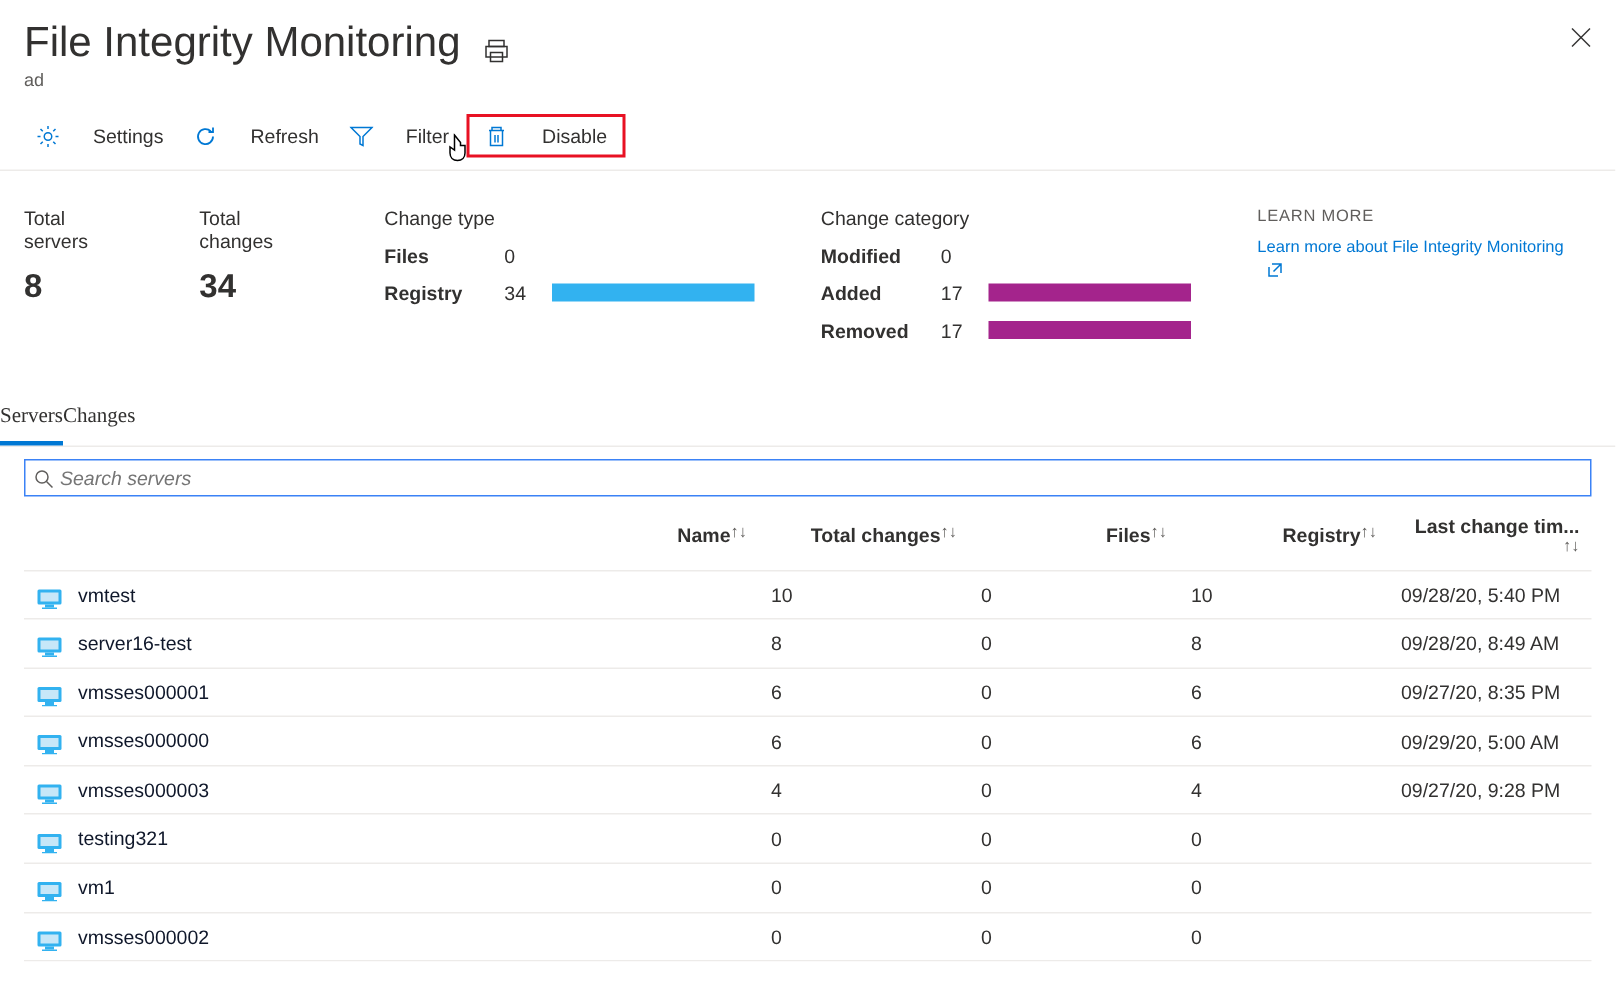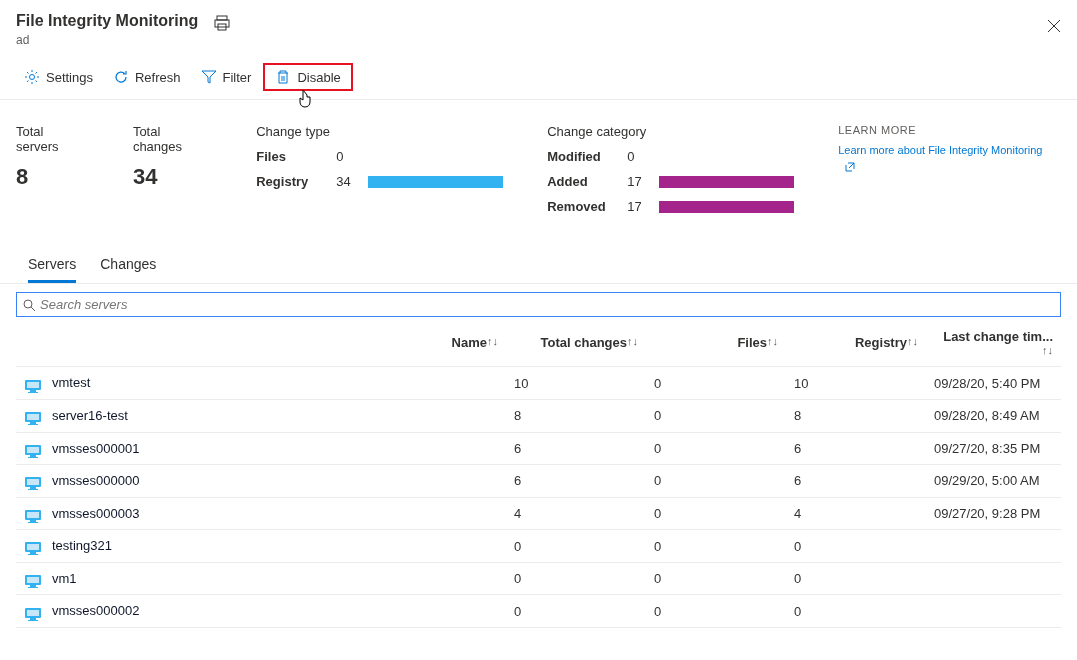--- a/index.html
+++ b/index.html
@@ -1,44 +1,44 @@
 <!DOCTYPE html>
 <html><head>
 <meta charset="utf-8">
 <style>
 * { box-sizing: border-box; margin: 0; padding: 0; }
 body { font-family: "Segoe UI", Arial, sans-serif; font-size: 13px; color: #323130; background: #fff; width: 1077px; }
 .header { padding: 12px 16px 4px 16px; position: relative; }
-.title { font-size: 16px; font-weight: 700; display: inline-block; }
+.title { font-size: 28px; font-weight: 400; display: inline-block; }
 .print-icon { display: inline-block; margin-left: 12px; vertical-align: middle; color: #323130; }
 .close-btn { position: absolute; right: 16px; top: 16px; cursor: pointer; font-size: 16px; }
 .subtitle { font-size: 12px; color: #605e5c; margin-top: 2px; }
 .toolbar { display: flex; align-items: center; gap: 4px; padding: 12px 16px 8px 16px; border-bottom: 1px solid #edebe9; }
-.tool-btn { display: flex; align-items: center; gap: 6px; padding: 4px 8px; cursor: pointer; color: #323130; font-size: 13px; }
+.tool-btn { display: flex; align-items: center; gap: 22px; padding: 4px 8px; cursor: pointer; color: #323130; font-size: 13px; }
 .tool-btn svg { width: 16px; height: 16px; }
 .tool-icon { color: #0078d4; }
 .disable-btn { border: 2px solid #e81123; padding: 4px 10px; }
 .cursor { position: absolute; left: 297px; top: 89px; width: 16px; height: 20px; pointer-events: none; }
 .summary { display: flex; padding: 24px 16px 24px 16px; gap: 44px; }
 .stat-block { }
 .stat-label { font-size: 13px; color: #323130; margin-bottom: 10px; }
 .stat-value { font-size: 22px; font-weight: 600; }
 .change-section { }
 .change-row { display: flex; align-items: center; margin-bottom: 10px; }
 .change-row:first-child .row-label { font-weight:400; }
 .row-label { width: 80px; font-size: 13px; font-weight: 600; }
 .row-value { width: 32px; font-size: 13px; text-align: left; }
 .row-bar { height: 12px; }
 .bar-blue { background: #32b2f0; width: 135px; }
 .bar-purple { background: #a4248c; width: 135px; }
 .learn-more { margin-left: auto; }
 .learn-heading { font-size: 11px; letter-spacing: 0.5px; color: #605e5c; margin-bottom: 6px; }
 .learn-link { color: #0078d4; font-size: 11px; text-decoration: none; }
 .external-icon { margin-left: 6px; color: #0078d4; }
-.tabs { display: flex; gap: 24px; padding: 0 28px; border-bottom: 1px solid #edebe9; }
+.tabs { display: flex; padding: 0 0; border-bottom: 1px solid #edebe9; font-family: Liberation Serif, serif; }
 .tab { padding: 8px 0; cursor: pointer; font-size: 14px; color: #323130; }
 .tab.active { border-bottom: 3px solid #0078d4; font-weight: 400; }
 .search-box { margin: 8px 16px 0 16px; border: 1px solid #3b82f6; display: flex; align-items: center; padding: 4px 6px; }
 .search-box input { border: none; outline: none; flex: 1; font-size: 13px; font-style: italic; color: #605e5c; }
 .table { width: calc(100% - 32px); margin: 0 16px; border-collapse: collapse; }
 .table th { text-align: right; padding: 12px 8px 10px 8px; font-weight: 600; font-size: 13px; border-bottom: 1px solid #edebe9; }
 .sort-icon { float: right; color: #605e5c; font-size: 11px; }
 .table td { padding: 8px 8px; border-bottom: 1px solid #edebe9; font-size: 13px; }
 .server-icon { display: inline-block; width: 18px; height: 14px; vertical-align: middle; margin-right: 10px; }
 .server-link { color: #0f172a; cursor: pointer; }

